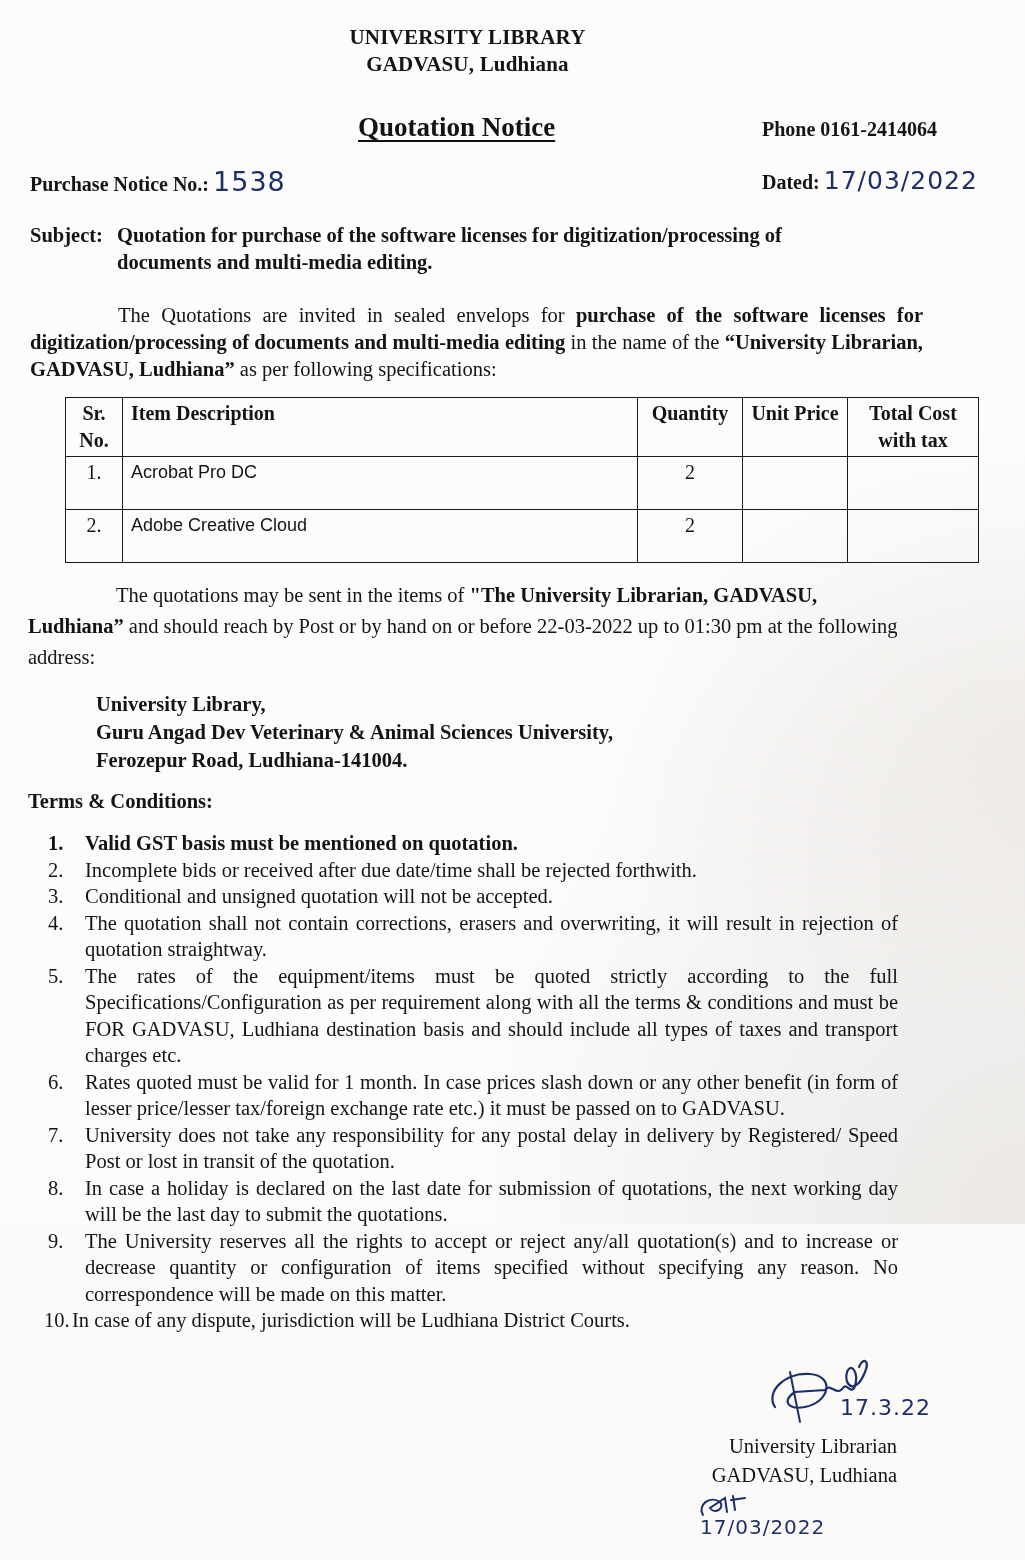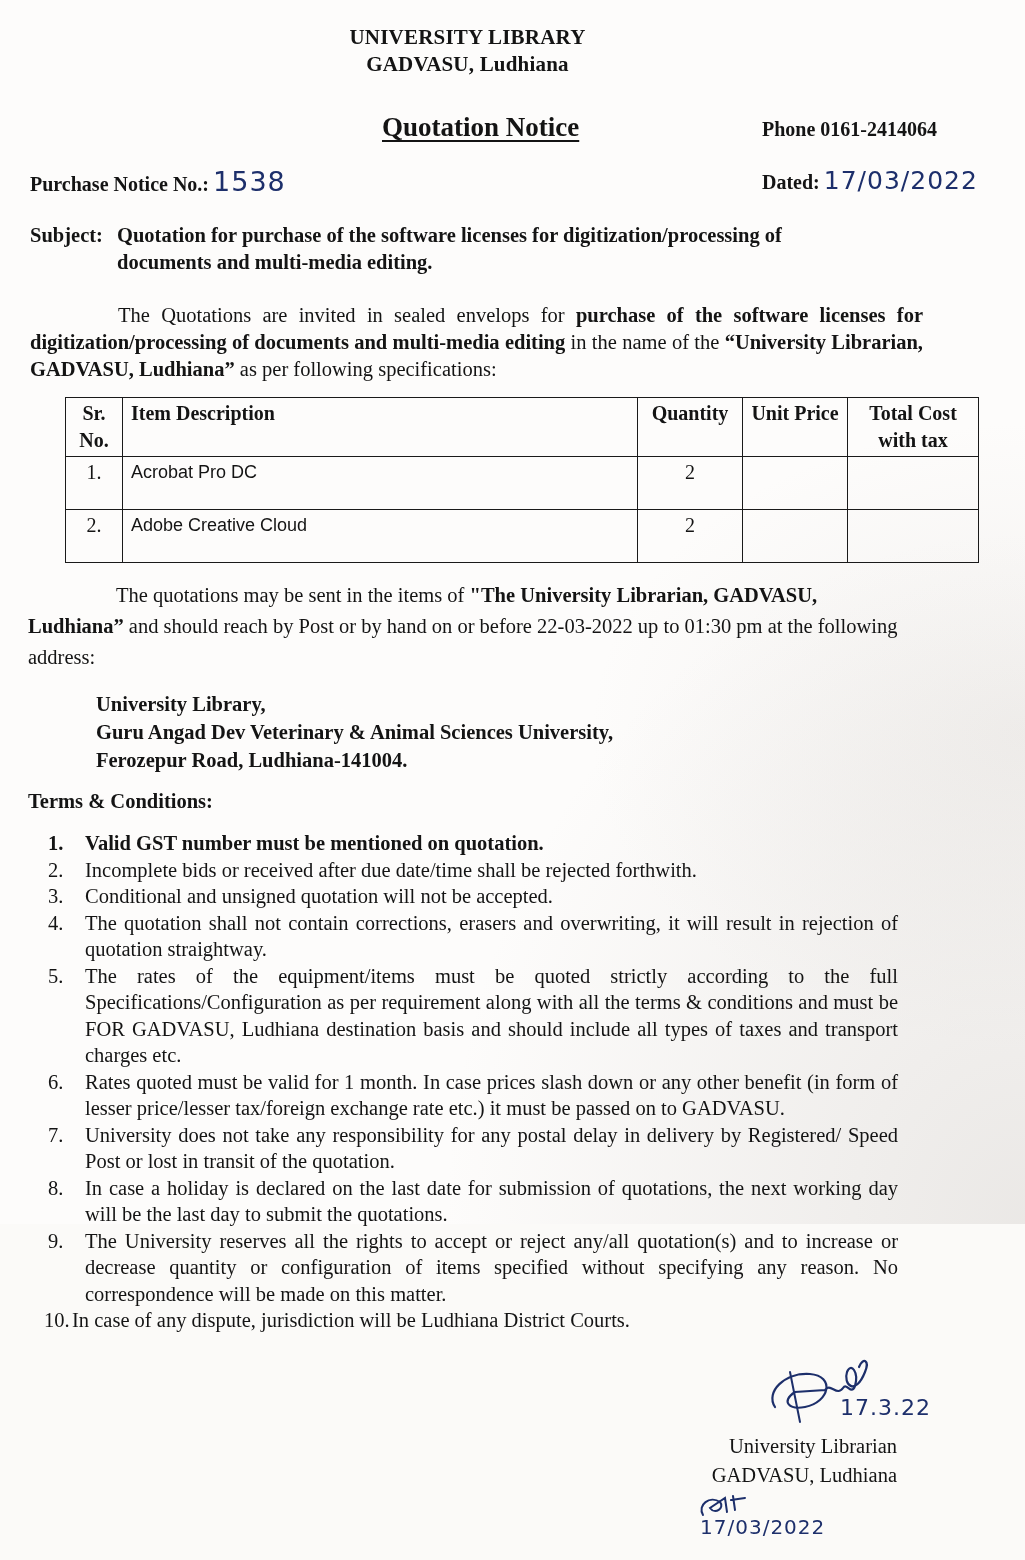--- a/index.html
+++ b/index.html
@@ -13,21 +13,21 @@
     .page {
       position: absolute; left: 0; top: 0; width: 1025px; height: 1224px;
       background:
         radial-gradient(ellipse at 100% 100%, rgba(200,195,190,0.35), rgba(255,255,255,0) 40%),
         radial-gradient(ellipse at 100% 60%, rgba(210,205,200,0.25), rgba(255,255,255,0) 30%),
         #fdfcfb;
     }
     .abs { position: absolute; }
     .hdr { left: 0; width: 935px; text-align: center; font-weight: bold; font-size: 21px; letter-spacing: 0.2px; }
     .title {
-      left: 382px; top: 112px; font-size: 27px; font-weight: bold;
+      left: 358px; top: 112px; font-size: 27px; font-weight: bold;
       text-decoration: underline; text-underline-offset: 4px;
     }
     .phone { left: 762px; top: 118px; font-size: 20px; font-weight: bold; }
     .label20 { font-size: 20px; font-weight: bold; }
     .hand {
       font-family: "DejaVu Sans", sans-serif; font-weight: normal;
       font-size: 27px; color: #1d2f6b; letter-spacing: 1px;
     }
     .subject { left: 30px; top: 222px; width: 900px; font-size: 20.5px; font-weight: bold; line-height: 27px; }
     .subject .indent { padding-left: 87px; display: block; }
@@ -126,21 +126,21 @@
     <div>University Library,</div>
     <div>Guru Angad Dev Veterinary &amp; Animal Sciences University,</div>
     <div>Ferozepur Road, Ludhiana-141004.</div>
   </div>
 
   <div class="abs terms-title">Terms &amp; Conditions:</div>
 
   <ol class="abs terms">
     <li style="font-weight:bold;">
         <span class="num">1.</span>
-        <span class="txt">Valid GST number must be mentioned on quotation.</span>
+        <span class="txt">Valid GST basis must be mentioned on quotation.</span>
       </li>
     <li>
         <span class="num">2.</span>
         <span class="txt">Incomplete bids or received after due date/time shall be rejected forthwith.</span>
       </li>
     <li>
         <span class="num">3.</span>
         <span class="txt">Conditional and unsigned quotation will not be accepted.</span>
       </li>
     <li>

